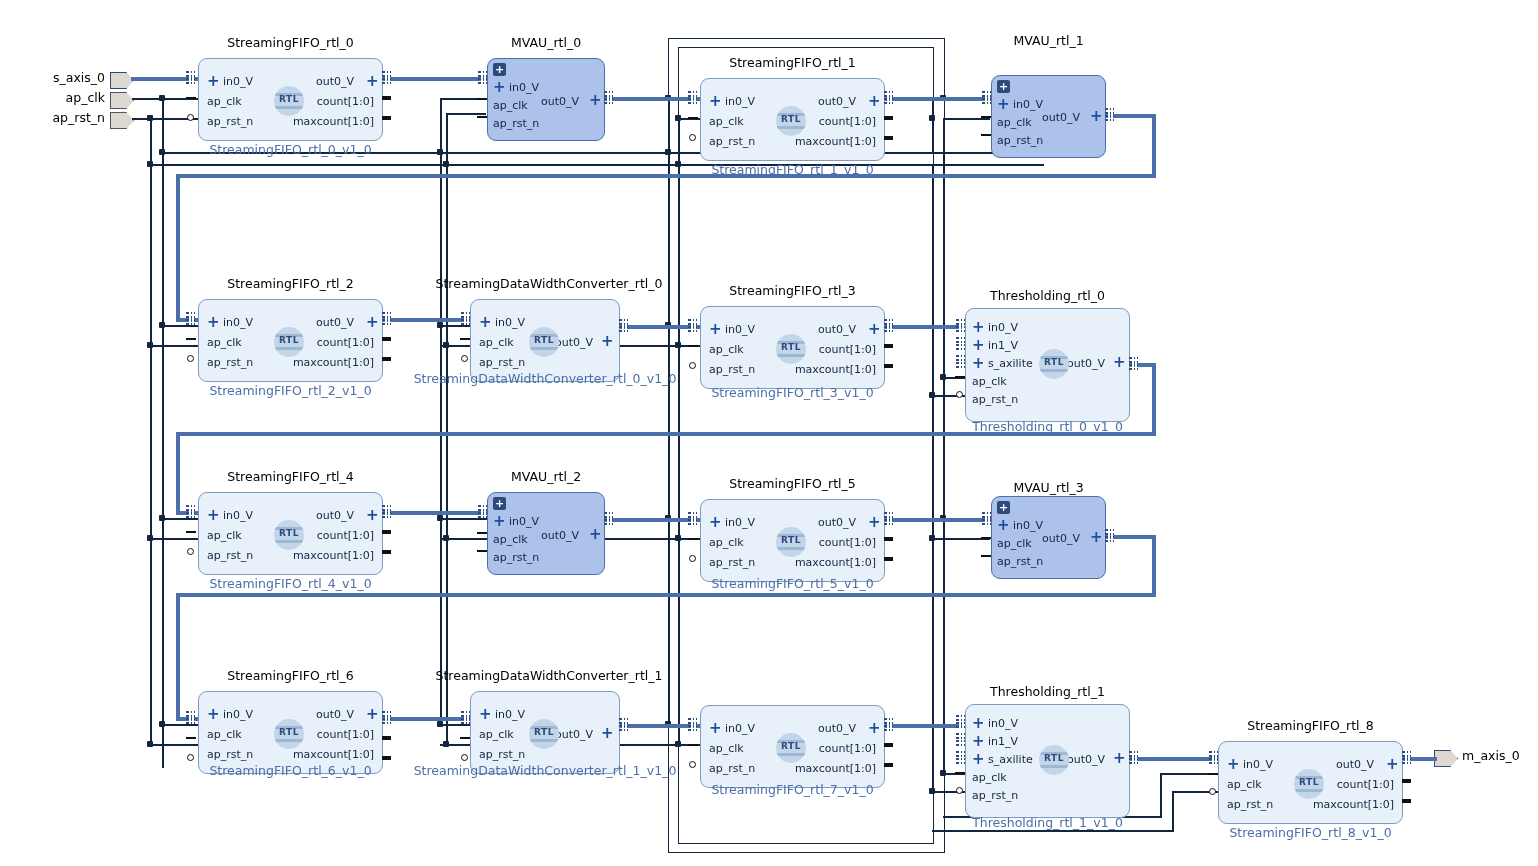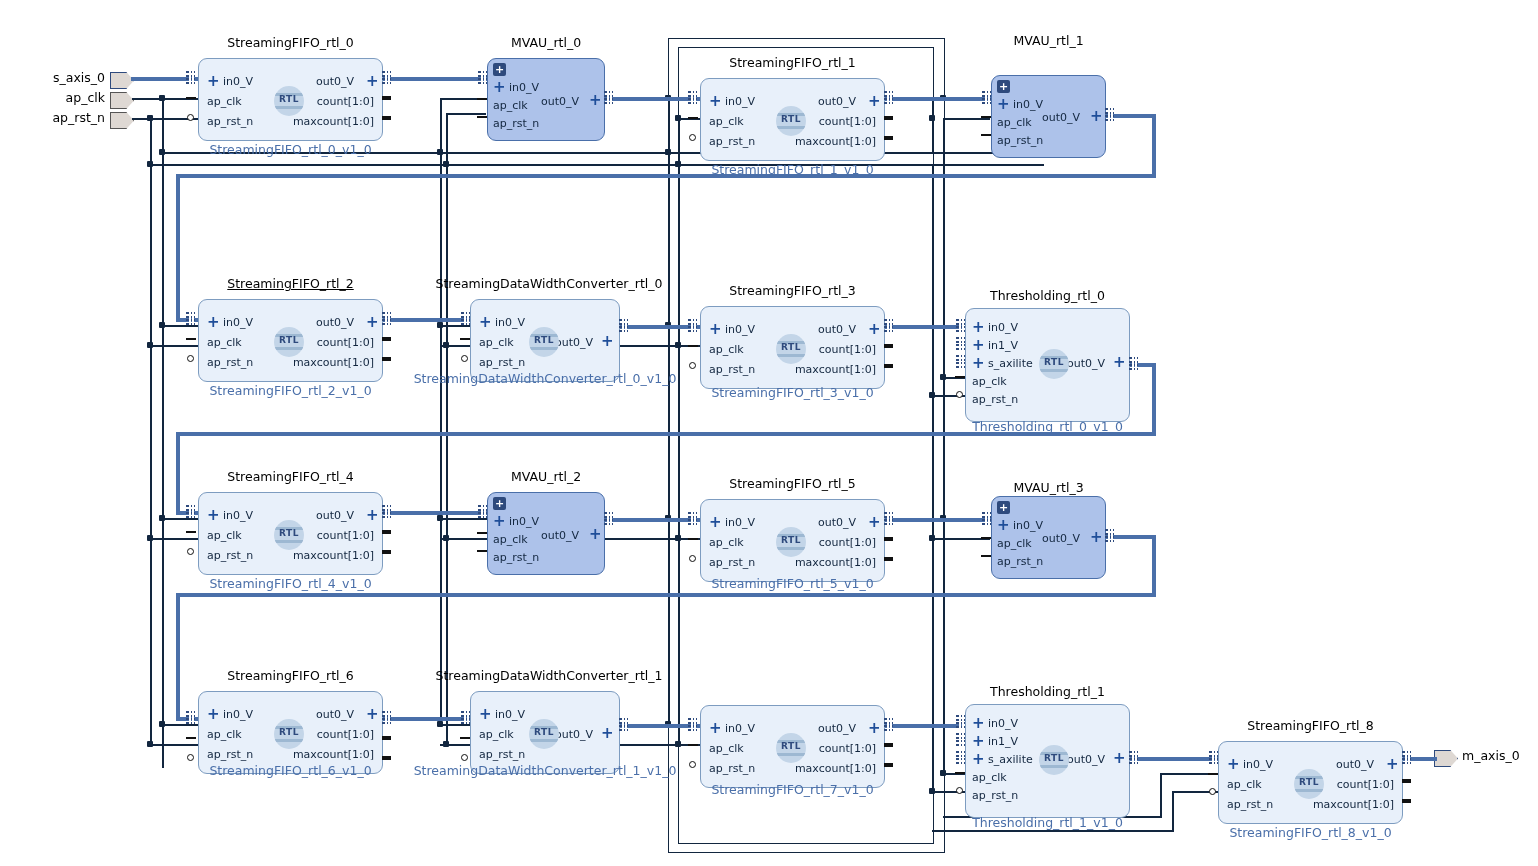--- a/index.html
+++ b/index.html
@@ -392,21 +392,21 @@
         <i></i>
         <i></i>
         <i></i>
         <i></i>
         <u></u>
         <u></u>
       </div>
   </div>
 
   <div>
-    <div class="block-title" style="left:198px;top:276px;width:185px;text-decoration:underline;">StreamingFIFO_rtl_2</div>
+    <div class="block-title" style="left:198px;top:276px;width:185px;">StreamingFIFO_rtl_2</div>
     <div class="block light" style="left:198px;top:299px;width:185px;height:83px;">
       <span class="plusmark" style="left:8px;top:16px;">+</span>
       <span class="port left" style="left:24px;top:17px;">in0_V</span>
       <span class="port left" style="left:8px;top:37px;">ap_clk</span>
       <span class="port left" style="left:8px;top:57px;">ap_rst_n</span>
       <span class="plusmark" style="left:167px;top:16px;">+</span>
       <span class="port right" style="right:28px;top:17px;">out0_V</span>
       <span class="port right" style="right:8px;top:37px;">count[1:0]</span>
       <span class="port right" style="right:8px;top:57px;">maxcount[1:0]</span>
       <div class="rtl-logo" style="left:75px;top:27px;">

